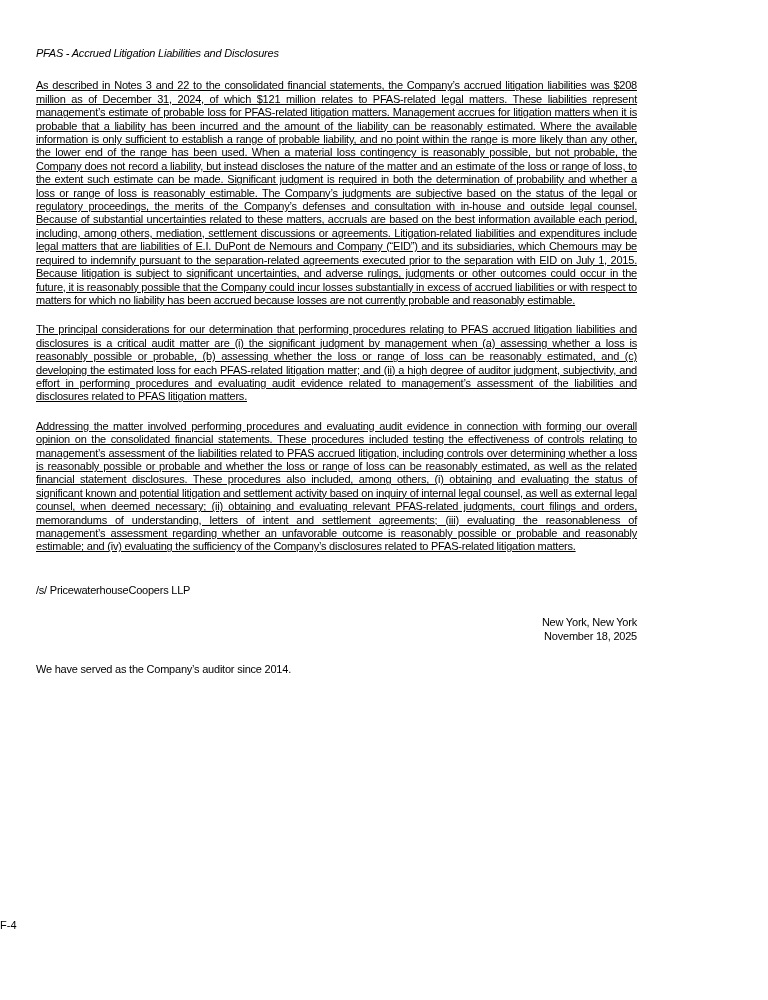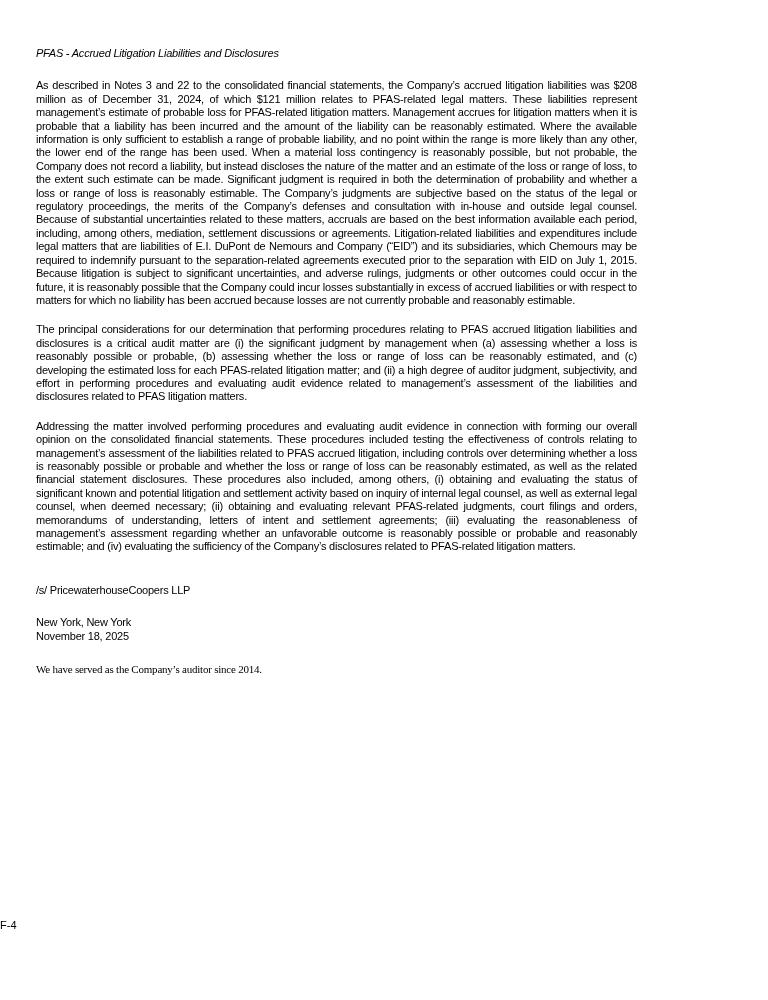--- a/index.html
+++ b/index.html
@@ -23,33 +23,34 @@
   }
   .heading {
     font-size: 11px;
     font-weight: normal;
     font-style: italic;
     margin: 0 0 19px 0;
   }
   .para {
     margin: 16px 0 14px 0;
     text-align: justify;
+    text-decoration: underline;
   }
   .signature {
     margin: 30px 0 0 0;
   }
   .sig-block {
     margin: 19px 0 0 0;
   }
   .sig-block p {
     margin: 0;
+    text-align: right;
   }
   .tenure {
     margin: 20px 0 0 0;
-    font-family: Liberation Serif, serif;
   }
   .footer {
     position: absolute;
     top: 919px;
     left: 0;
     width: 768px;
     text-align: left;
     letter-spacing: 0;
   }
 </style>

